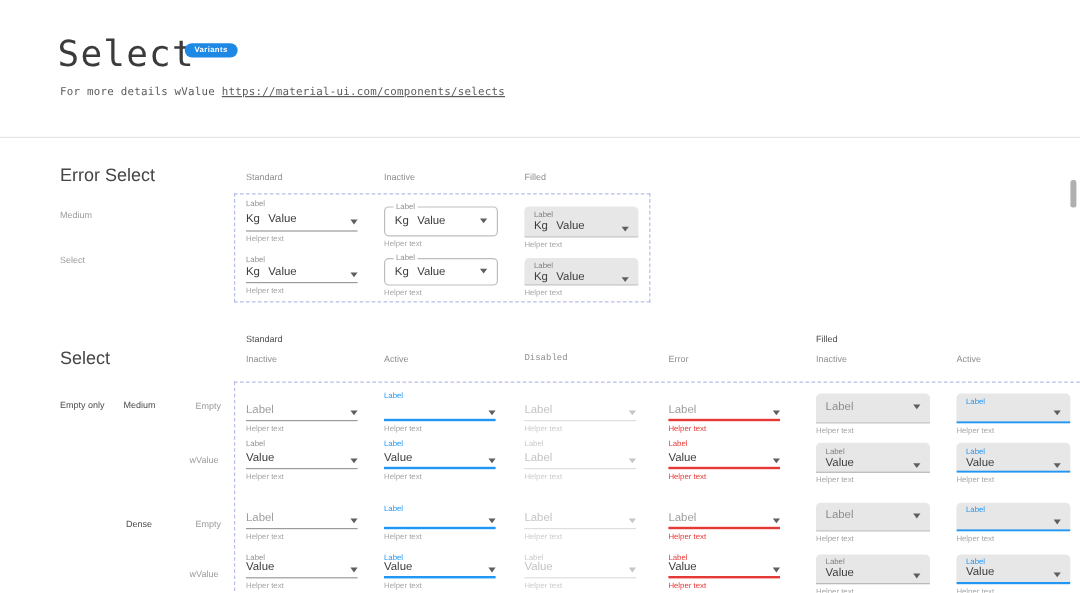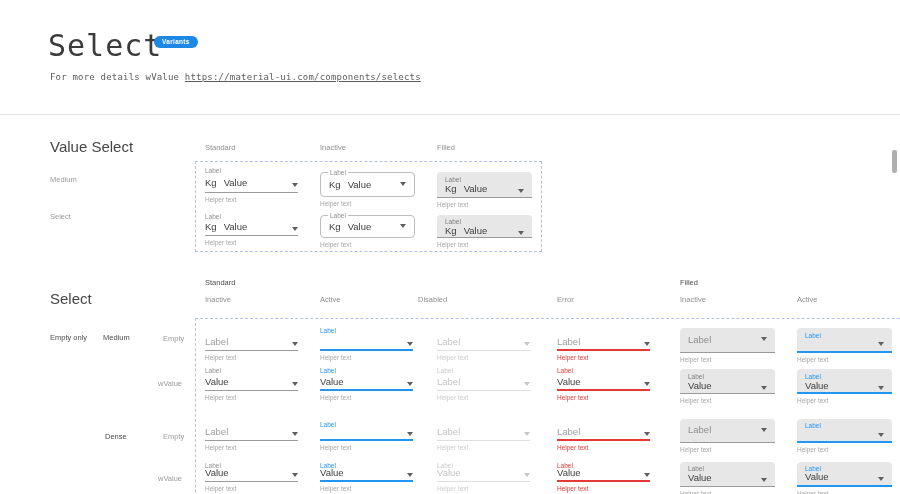--- a/index.html
+++ b/index.html
@@ -77,21 +77,21 @@
 
   <div class="abs title" style="left:48px; top:28px;">Select</div>
   <div class="abs" style="left:154px; top:30px;">
     <span class="badge">Variants</span>
   </div>
   <div class="abs subtitle" style="left:50px; top:72px;">
     <span>For more details wValue </span><a href="#">https://material-ui.com/components/selects</a>
   </div>
   <div class="abs divider" style="left:0; top:114px;"></div>
 
-  <div class="abs h2" style="left:50px; top:138px;">Value Select</div>
+  <div class="abs h2" style="left:50px; top:138px;">Error Select</div>
   <div class="abs colhead" style="left:205px; top:143px;">Standard</div>
   <div class="abs colhead" style="left:320px; top:143px;">Inactive</div>
   <div class="abs colhead" style="left:437px; top:143px;">Filled</div>
 
   <div class="abs frame" style="left:195px; top:161px; width:347px; height:91px;"></div>
 
   <div class="abs rowlab" style="left:50px; top:175px;">Medium</div>
   <div class="abs rowlab" style="left:50px; top:212px;">Select</div>
 
   <div class="sel" style="left:205px; top:166px;">
@@ -151,21 +151,21 @@
     </div>
     <div class="helper">Helper text</div>
   </div>
 
   <div class="abs h2" style="left:50px; top:290px;">Select</div>
   <div class="abs colhead dark" style="left:205px; top:278px;">Standard</div>
   <div class="abs colhead dark" style="left:680px; top:278px;">Filled</div>
 
   <div class="abs colhead" style="left:205px; top:295px;">Inactive</div>
   <div class="abs colhead" style="left:320px; top:295px;">Active</div>
-  <div class="abs colhead" style="left:418px; top:295px;">Disabled</div>
+  <div class="abs colhead" style="left:437px; top:295px;font-family:Liberation Mono, monospace;">Disabled</div>
   <div class="abs colhead" style="left:557px; top:295px;">Error</div>
   <div class="abs colhead" style="left:680px; top:295px;">Inactive</div>
   <div class="abs colhead" style="left:797px; top:295px;">Active</div>
 
   <div class="abs frame" style="left:195px; top:318px; width:760px; height:220px;"></div>
 
   <div class="abs rowlab dark" style="left:50px; top:333px;">Empty only</div>
   <div class="abs rowlab dark" style="left:103px; top:333px;">Medium</div>
   <div class="abs rowlab" style="left:163px; top:334px;">Empty</div>
   <div class="abs rowlab" style="left:158px; top:379px;">wValue</div>

